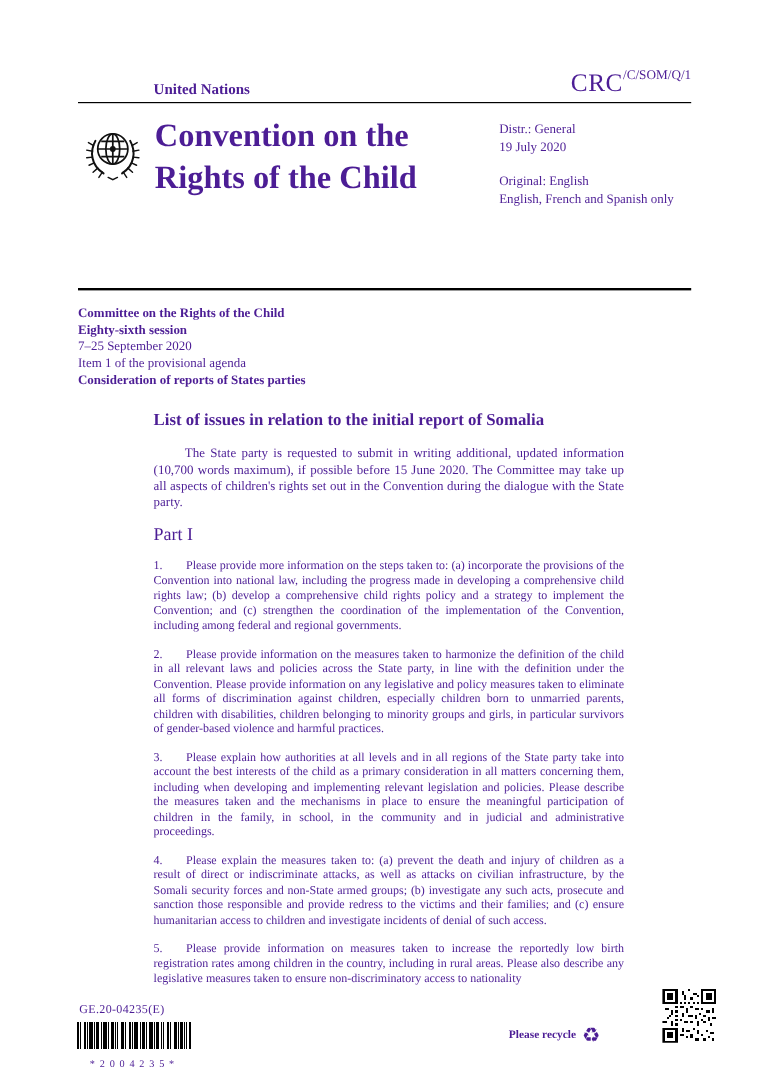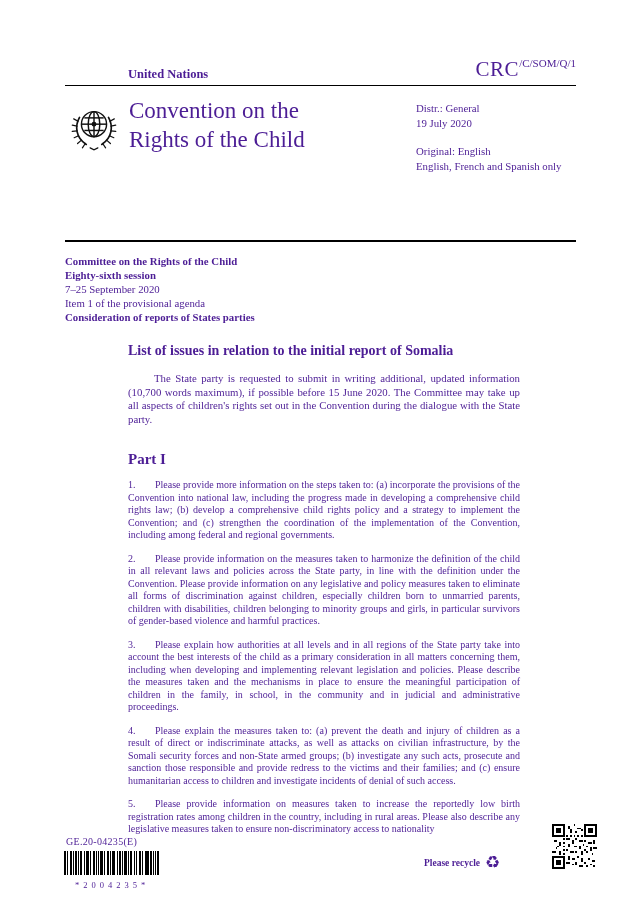--- a/index.html
+++ b/index.html
@@ -15,33 +15,33 @@
   .top-row { display:flex; justify-content:space-between; align-items:flex-end; }
   .un-label { font-weight:bold; font-size:12.5px; margin-left:63px; }
   .doc-symbol { display:flex; align-items:flex-start;margin-top:24px; }
   .doc-symbol .crc { font-size:21px; letter-spacing:.5px; }
   .doc-symbol .crc-suffix { font-size:11px; }
   .rule-thin { border-top:1.2px solid #000; margin-top:3px; }
 
   
   .masthead { display:flex; margin-top:10px; min-height:92px; }
   .emblem { flex:0 0 58px; width:58px; margin-top:3px; }
-  .conv-title { margin-left:6px; font-size:23px; font-weight:normal; line-height:1.28; width:272px; }
+  .conv-title { margin-left:6px; font-size:27px; font-weight:bold; line-height:1.28; width:272px; }
   .distr-block { margin-left:auto; font-size:10.8px; line-height:1.35; width:160px; padding-top:5px; }
   .distr-gap { height:14px; }
   .rule-thick { border-top:2.5px solid #000; margin-top:52px; }
 
   
   .session { margin-top:12px; font-size:10.8px; line-height:1.3; }
   .b { font-weight:bold; }
 
   
   .doc-heading { margin:19px 56px 0 63px; font-size:14px; font-weight:bold; }
   .intro { margin:13px 56px 0 63px; font-size:10.8px; line-height:1.25; text-align:justify; text-indent:26px; }
-  .part-heading { margin:25px 0 0 63px; font-size:15px; font-weight:bold; }
+  .part-heading { margin:12px 0 0 63px; font-size:15px; font-weight:normal; }
   .para { margin:11px 56px 0 63px; font-size:10px; line-height:1.25; text-align:justify; }
   .pnum { display:inline-block; width:27px; }
 
   
   .footer-ref { position:absolute; left:66px; top:836px; font-size:10px; letter-spacing:.3px; }
   .barcode-wrap { position:absolute; left:64px; top:851px; width:96px; text-align:center; }
   .barcode-text { font-size:8.5px; letter-spacing:4px; margin-top:1px; white-space:nowrap; }
   .recycle-wrap { position:absolute; left:424px; top:854px; display:flex; align-items:center; }
   .recycle-label { font-weight:bold; font-size:9.5px; }
   .recycle-glyph { font-size:17px; margin-left:5px; line-height:1; }

